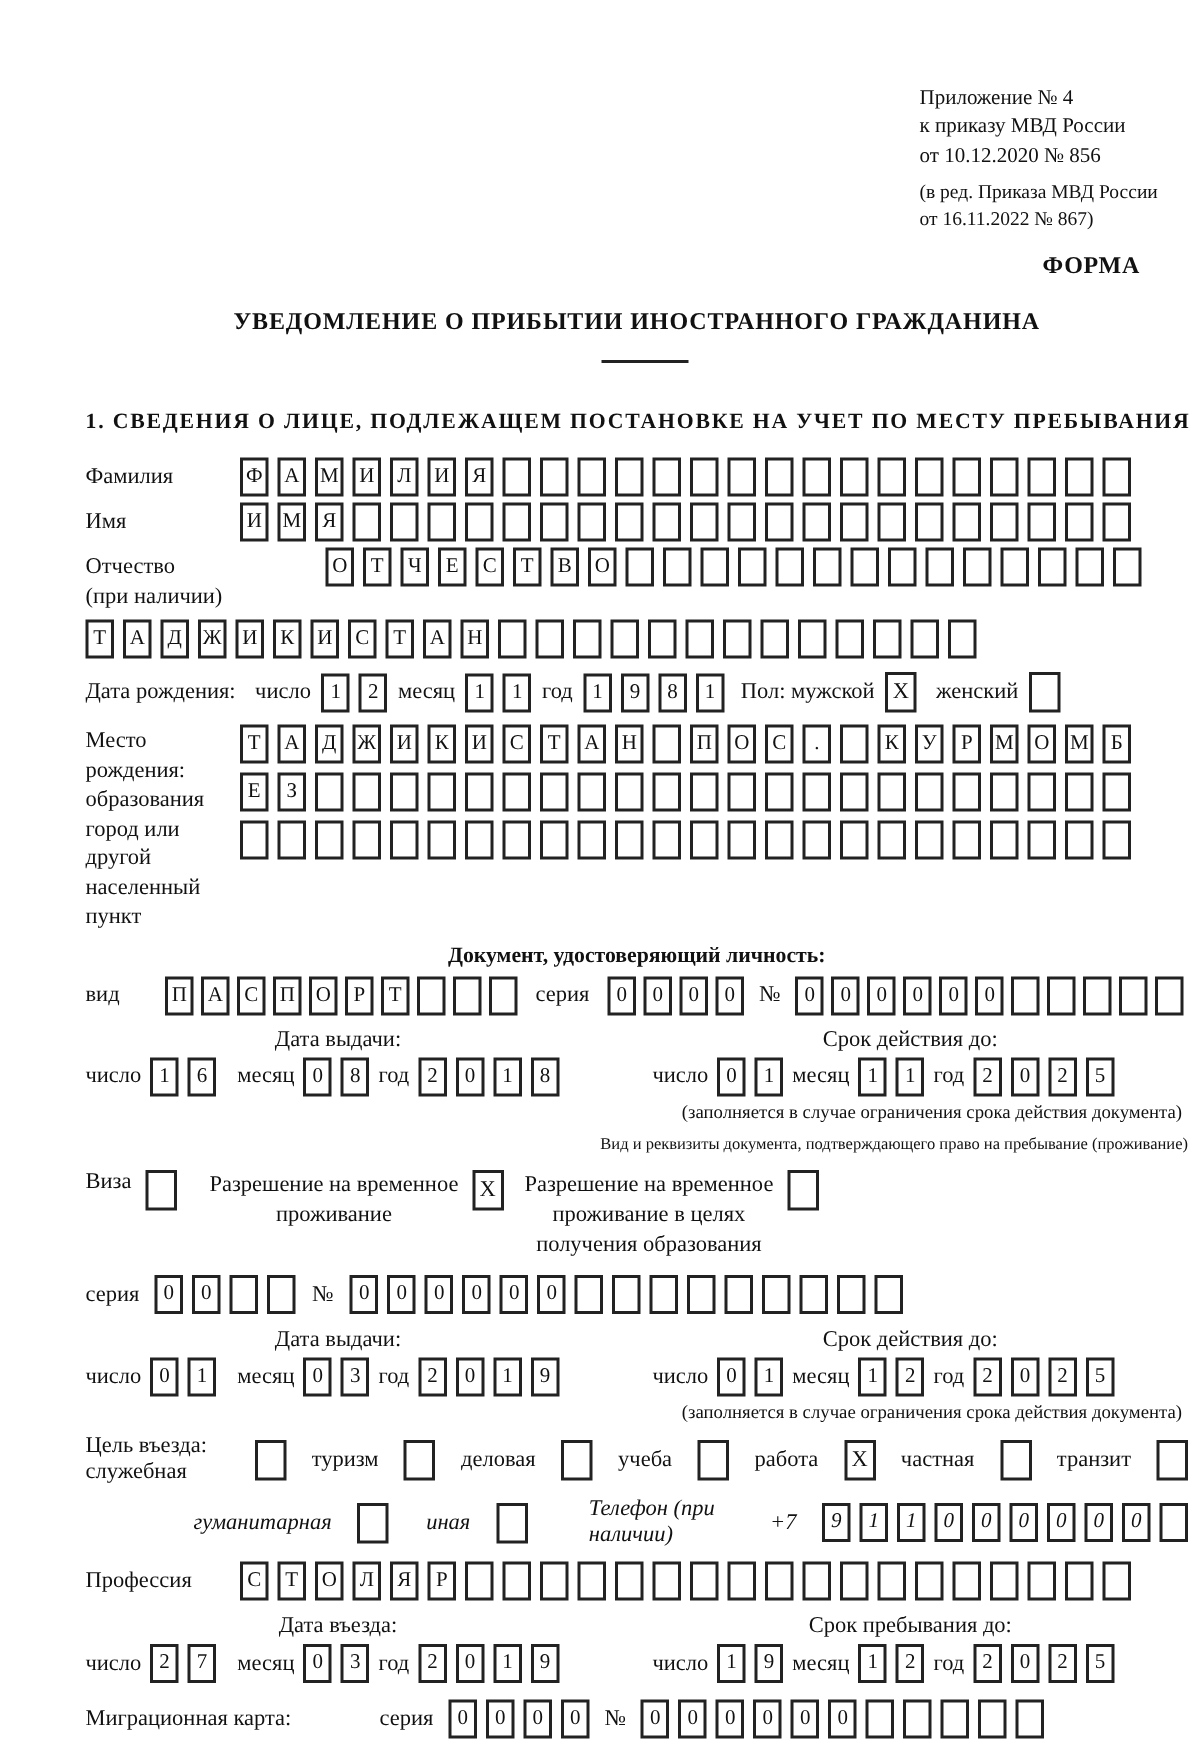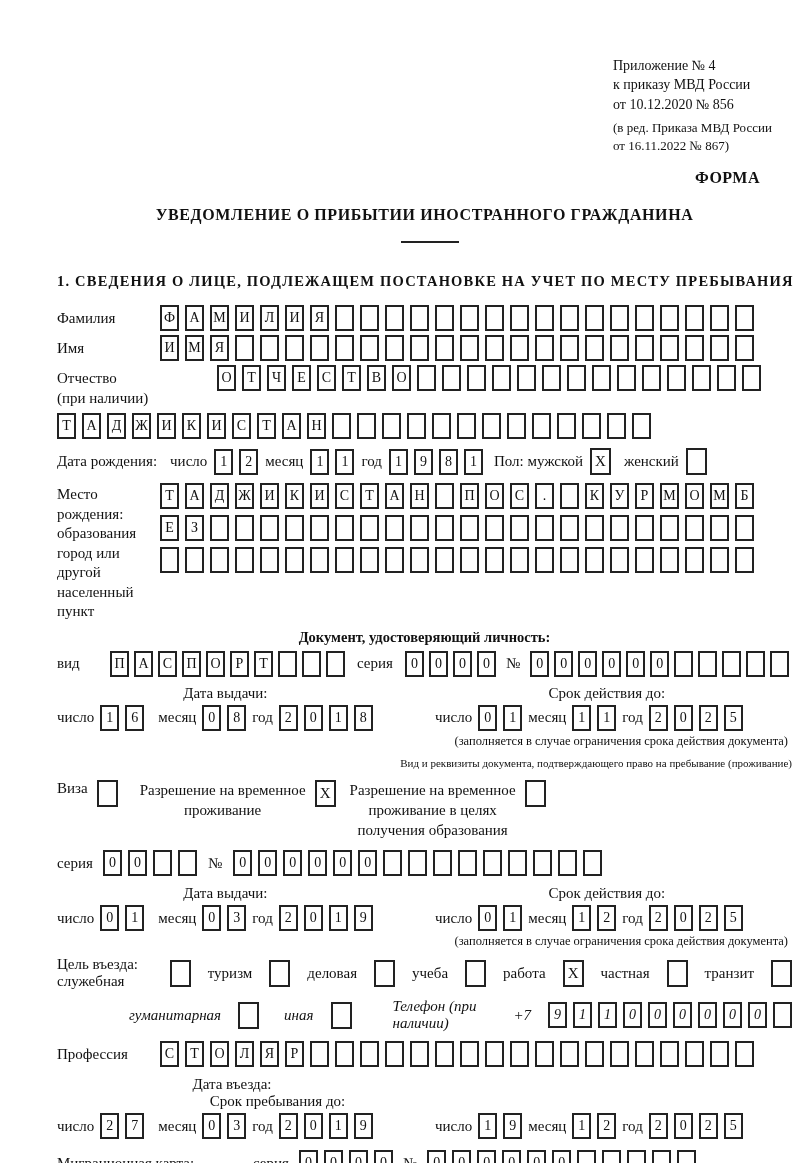--- a/index.html
+++ b/index.html
@@ -552,21 +552,21 @@
         <span class="cell"></span>
         <span class="cell"></span>
         <span class="cell"></span>
         <span class="cell"></span>
         <span class="cell"></span>
         <span class="cell"></span>
         <span class="cell"></span>
       </div>
   </div>
 
-  <div class="dhead" style="margin-top:9px;flex-direction:column;">
+  <div class="dhead" style="margin-top:9px;">
     <span class="dh-left">Дата въезда:</span>
     <span class="dh-right">Срок пребывания до:</span>
   </div>
   <div class="daterow">
     <div class="dcol">
       <span class="lbl">число</span>
       <span class="cells">
           <span class="cell">2</span>
           <span class="cell">7</span>
         </span>

